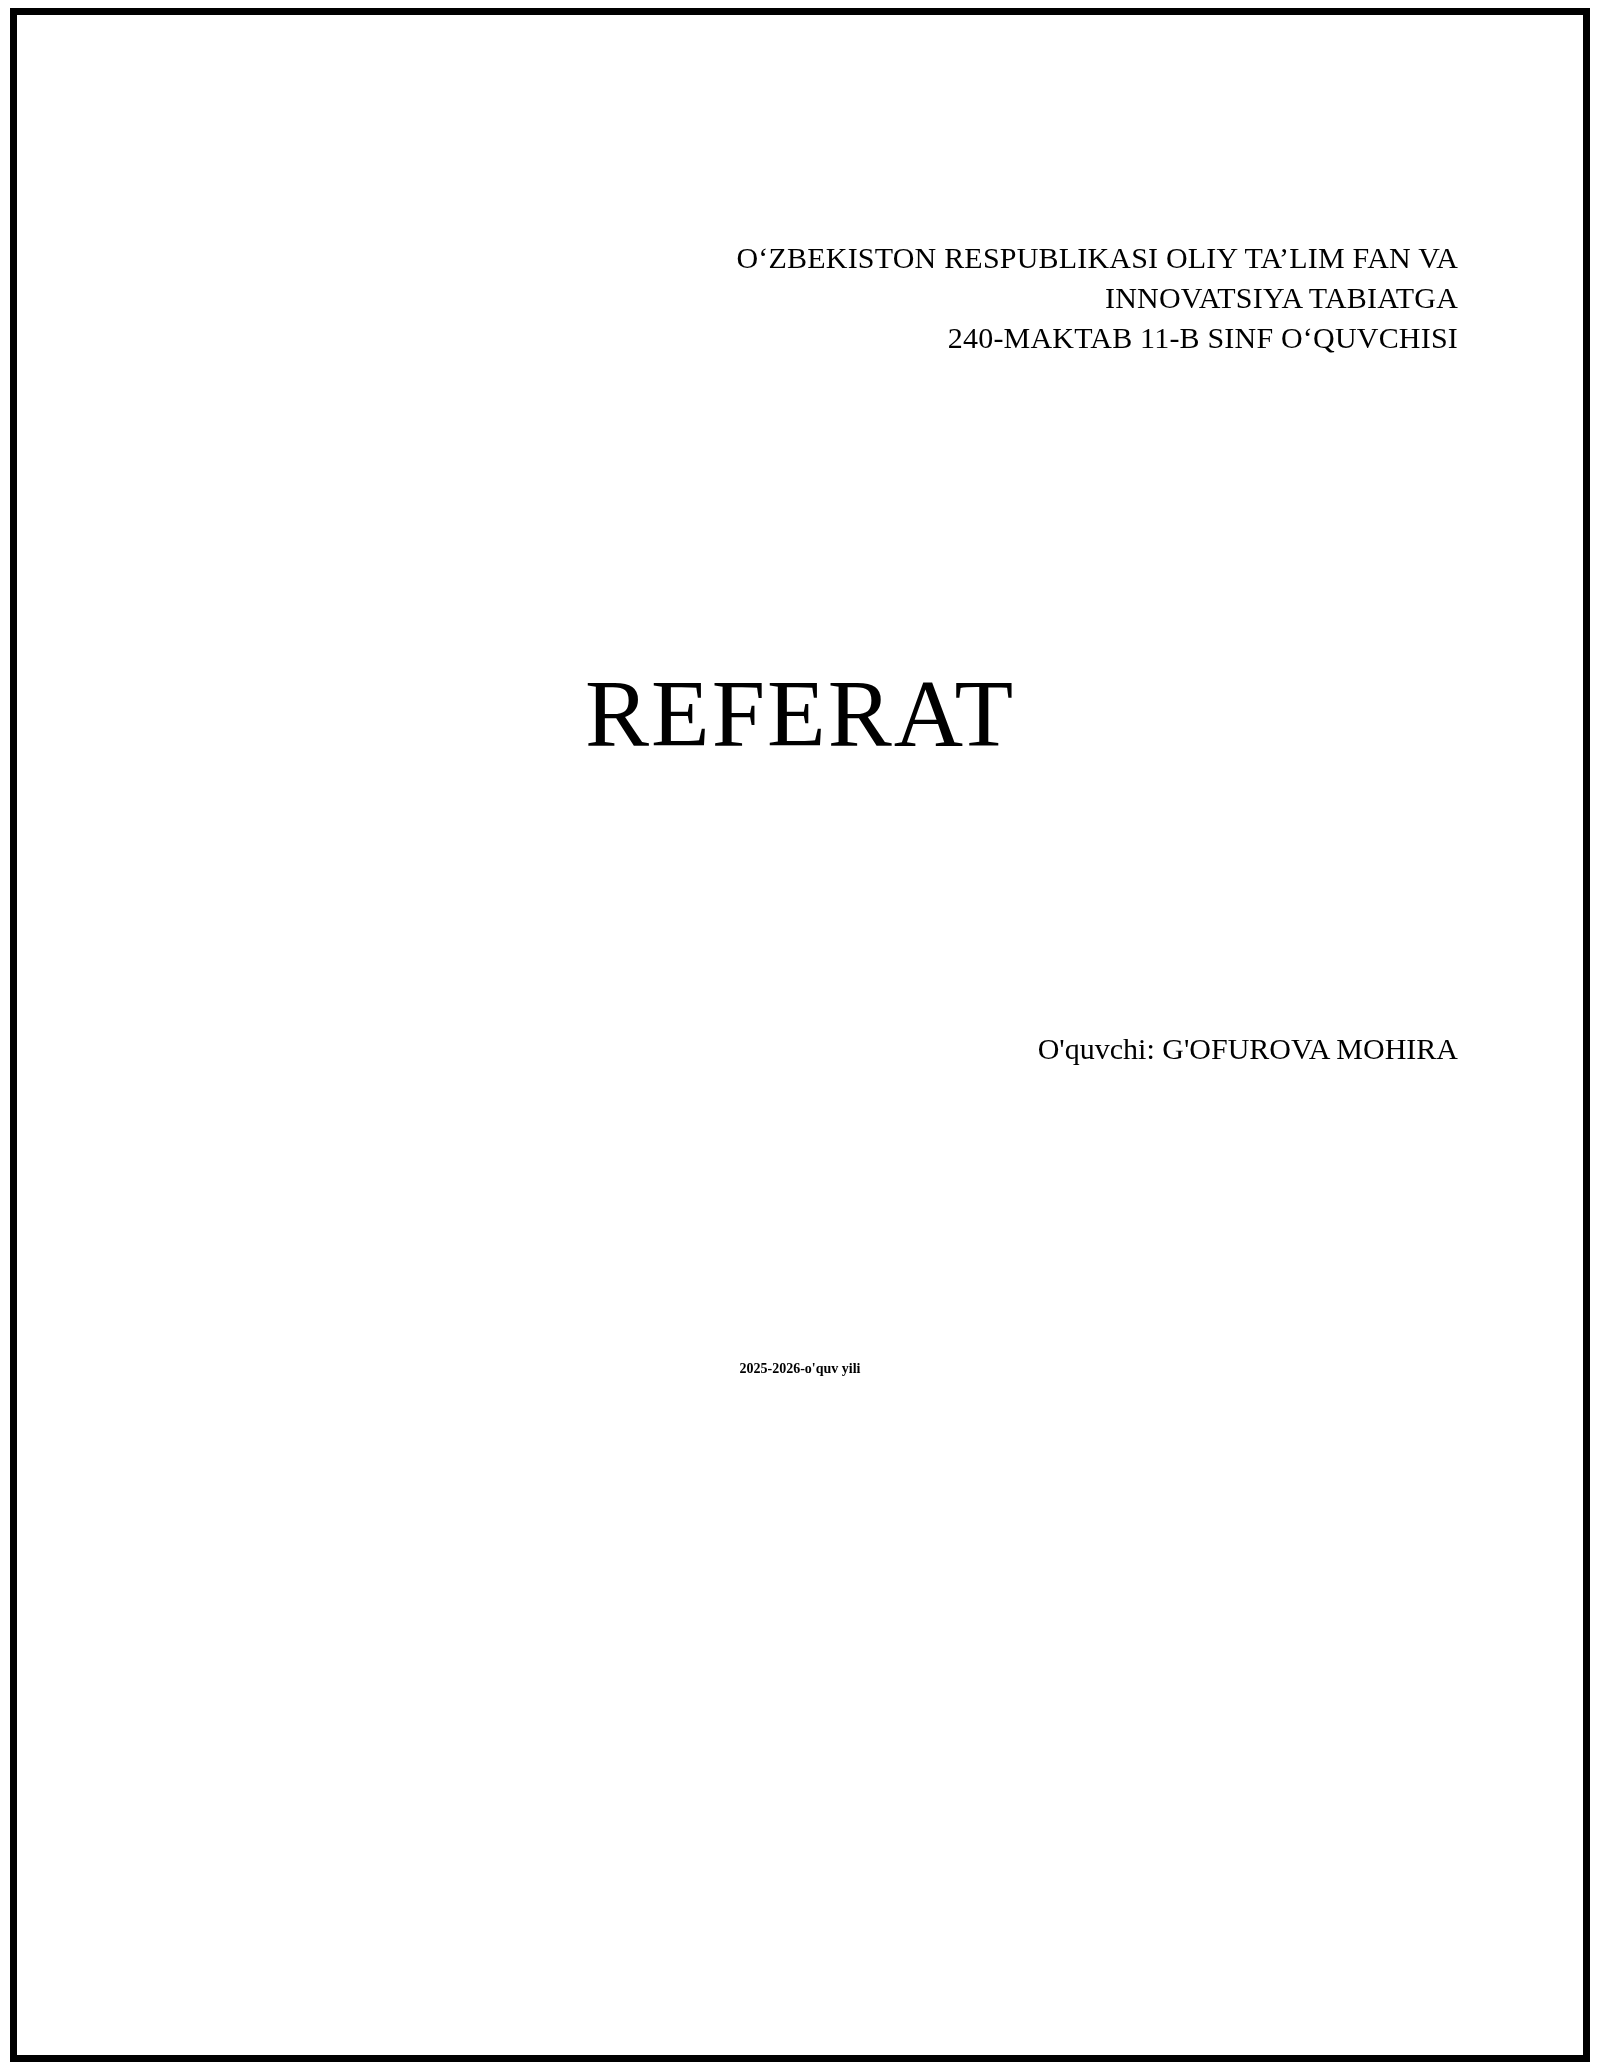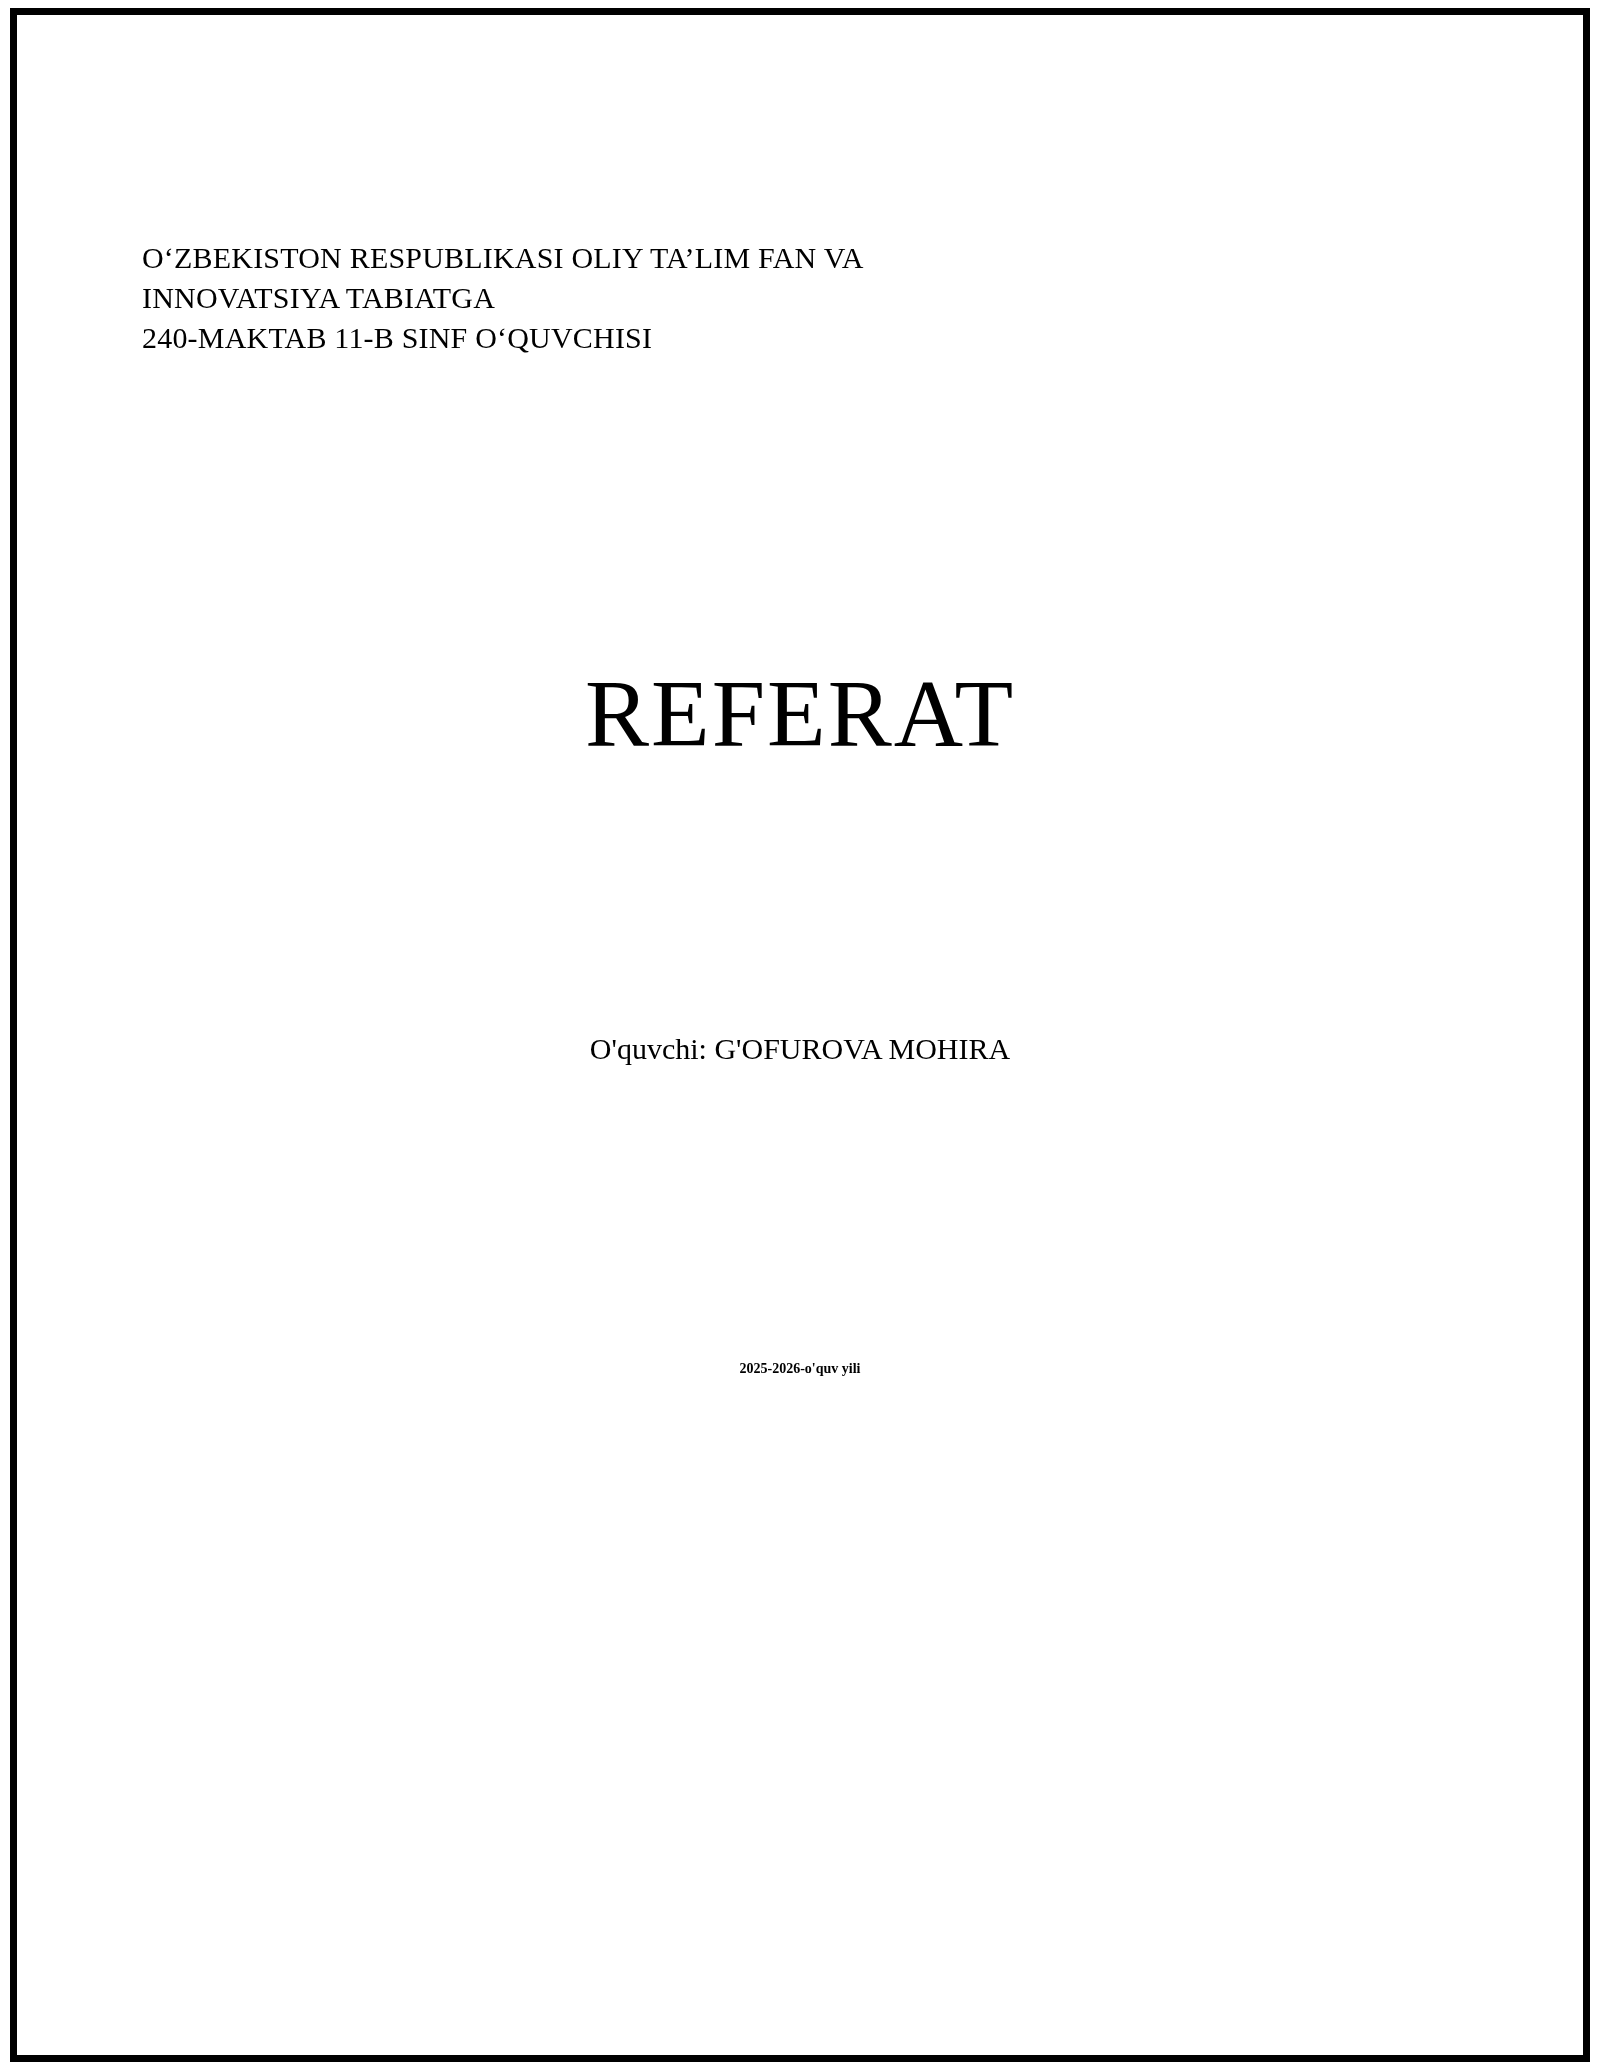--- a/index.html
+++ b/index.html
@@ -40,21 +40,21 @@
     left: 22px;
     top: 20px;
     right: 22px;
     bottom: 20px;
     background: #ffffff;
     box-sizing: border-box;
     padding: 0 120px;
   }
 
   .header-block {
-    text-align: left;
+    text-align: right;
     margin-top: 218px;
   }
   .header-line {
     font-size: 30px;
     line-height: 1.34;
     letter-spacing: 0.2px;
     white-space: nowrap;
   }
 
   .doc-type {
@@ -68,21 +68,21 @@
 
   .topic-block {
     text-align: center;
     margin-top: 186px;
     font-size: 30px;
     line-height: 1.42;
     padding: 0 40px;
   }
 
   .author-block {
-    text-align: center;
+    text-align: right;
     margin-top: 262px;
     font-size: 30px;
     line-height: 1.4;
   }
 
   .year-block {
     text-align: center;
     margin-top: 290px;
     font-size: 14px;
     font-weight: bold;

